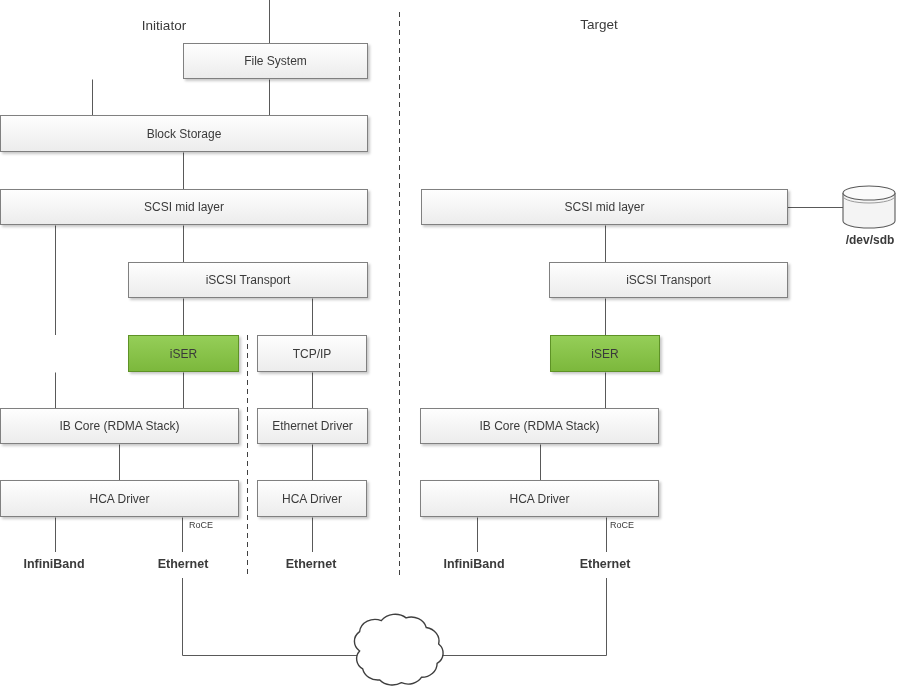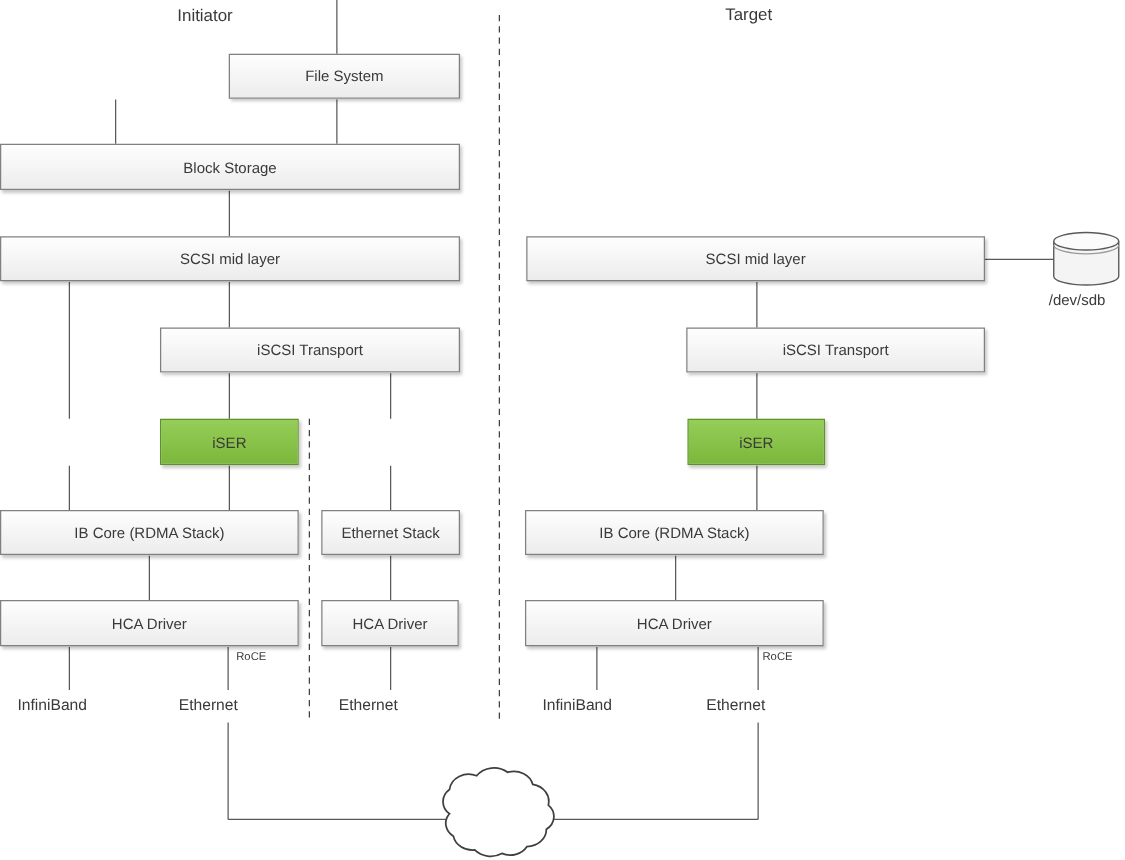--- a/index.html
+++ b/index.html
@@ -20,22 +20,22 @@
     background:linear-gradient(var(--box-fill-top,#fefefe),var(--box-fill-bottom,#ececec));
     border:1px solid var(--box-border,#808080);
     box-shadow:1.5px 2px 2.5px rgba(0,0,0,.22);
     font-size:12px;white-space:nowrap;
   }
   .box.green{
     background:linear-gradient(var(--iser-green-top,#95ce58),var(--iser-green-bottom,#7cb83c));
     border-color:var(--iser-border,#5e9226);
     text-align:center;
   }
-  .t-label{position:absolute;font-size:12.5px;white-space:nowrap;}
-  .sec-title{position:absolute;text-align:center;font-size:13.5px;white-space:nowrap;}
+  .t-label{position:absolute;text-align:center;font-size:12.5px;white-space:nowrap;font-weight:bold;}
+  .sec-title{position:absolute;text-align:center;font-size:13.5px;white-space:nowrap;margin-top:13px;}
   .micro{position:absolute;font-size:9px;white-space:nowrap;}
 </style>
 </head>
 <body>
 
 <div id="canvas">
 
   <svg id="wires" viewBox="0 0 900 688" xmlns="http://www.w3.org/2000/svg">
 
     <line class="wire" x1="269.5" y1="0" x2="269.5" y2="43"></line>
@@ -85,22 +85,23 @@
   </svg>
 
   <div class="sec-title" style="left:109px;top:5px;width:110px">Initiator</div>
   <div class="sec-title" style="left:544px;top:4px;width:110px">Target</div>
 
   <div class="box" style="left:0px;top:115px;width:368px;height:37px">Block Storage</div>
   <div class="box" style="left:183px;top:43px;width:185px;height:36px">File System</div>
   <div class="box" style="left:0px;top:189px;width:368px;height:36px">SCSI mid layer</div>
   <div class="box" style="left:128px;top:262px;width:240px;height:36px">iSCSI Transport</div>
   <div class="box green" style="left:128px;top:335px;width:111px;height:37px">iSER</div>
+  <div class="box" style="left:257px;top:335px;width:110px;height:37px">TCP/IP</div>
   <div class="box" style="left:0px;top:408px;width:239px;height:36px">IB Core (RDMA Stack)</div>
-  <div class="box" style="left:257px;top:408px;width:111px;height:36px">Ethernet Stack</div>
+  <div class="box" style="left:257px;top:408px;width:111px;height:36px">Ethernet Driver</div>
   <div class="box" style="left:0px;top:480px;width:239px;height:37px">HCA Driver</div>
   <div class="box" style="left:257px;top:480px;width:110px;height:37px">HCA Driver</div>
 
   <div class="micro" style="left:189px;top:520px">RoCE</div>
   <div class="t-label" style="left:14px;top:557px;width:80px">InfiniBand</div>
   <div class="t-label" style="left:143px;top:557px;width:80px">Ethernet</div>
   <div class="t-label" style="left:271px;top:557px;width:80px">Ethernet</div>
 
   <div class="box" style="left:421px;top:189px;width:367px;height:36px">SCSI mid layer</div>
   <div class="box" style="left:549px;top:262px;width:239px;height:36px">iSCSI Transport</div>

